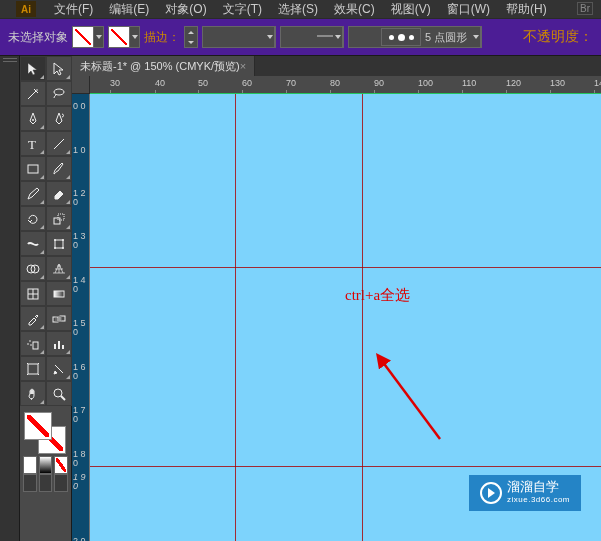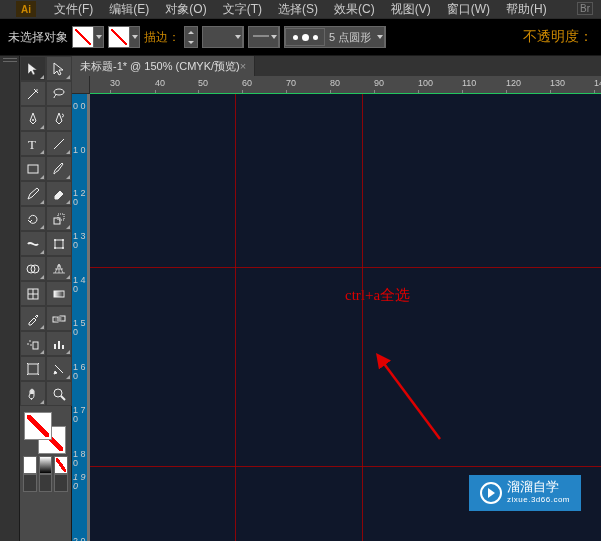--- a/index.html
+++ b/index.html
@@ -44,21 +44,21 @@
   position: absolute;
   right: 8px;
   top: 2px;
   font-size: 10px;
   color: #888;
   border: 1px solid #555;
   padding: 0 2px;
 }
 .controlbar {
   height: 38px;
-  background: #000000;
+  background: #4c1d95;
   border-top: 1px solid #2a2a2a;
   border-bottom: 1px solid #1a1a1a;
   display: flex;
   align-items: center;
   padding: 0 8px;
   gap: 4px;
 }
 .noselect-label { color: #cccccc; font-size: 12px; }
 .swatch {
   width: 22px;
@@ -104,20 +104,21 @@
 .stepper .up::after { border-bottom: 3px solid #ccc; }
 .stepper .down::after { border-top: 3px solid #ccc; }
 .combo {
   height: 22px;
   background: #4a4a4a;
   border: 1px solid #666;
   display: flex;
   align-items: center;
   color: #ccc;
   font-size: 11px;
+  padding-left: 32px;
 }
 .combo .body { padding: 0 4px; }
 .stroke-preview {
   width: 40px;
   height: 18px;
   background: #4a4a4a;
   border: 1px solid #666;
   display: flex;
   align-items: center;
   justify-content: center;
@@ -271,22 +272,22 @@
   background: #4a4a4a;
   border-bottom: 1px solid #22c55e;
   overflow: hidden;
 }
 .ruler-v {
   position: absolute;
   left: 0;
   top: 18px;
   width: 18px;
   bottom: 0;
-  background: #0369a1;
-  border-right: 3px solid #737373;
+  background: #0c4a6e;
+  border-right: 1px solid #737373;
   overflow: hidden;
 }
 .tick-h {
   position: absolute;
   top: 2px;
   font-size: 9px;
   color: #ccc;
 }
 .tick-h::after {
   content: "";
@@ -302,21 +303,21 @@
   font-size: 9px;
   color: #ccc;
   line-height: 9px;
 }
 .canvas-viewport {
   position: absolute;
   left: 18px;
   top: 18px;
   right: 0;
   bottom: 0;
-  background: #0f172a;
+  background: #7dd3fc;
   overflow: hidden;
 }
 .guide-v { position: absolute; top: 0; bottom: 0; width: 1px; background: #aa0000; opacity: 0.8; }
 .guide-h { position: absolute; left: 0; right: 0; height: 1px; background: #aa0000; opacity: 0.8; }
 .anno {
   position: absolute;
   color: #dd0000;
   font-size: 15px;
   font-family: "SimSun", serif;
   line-height: 22px;

